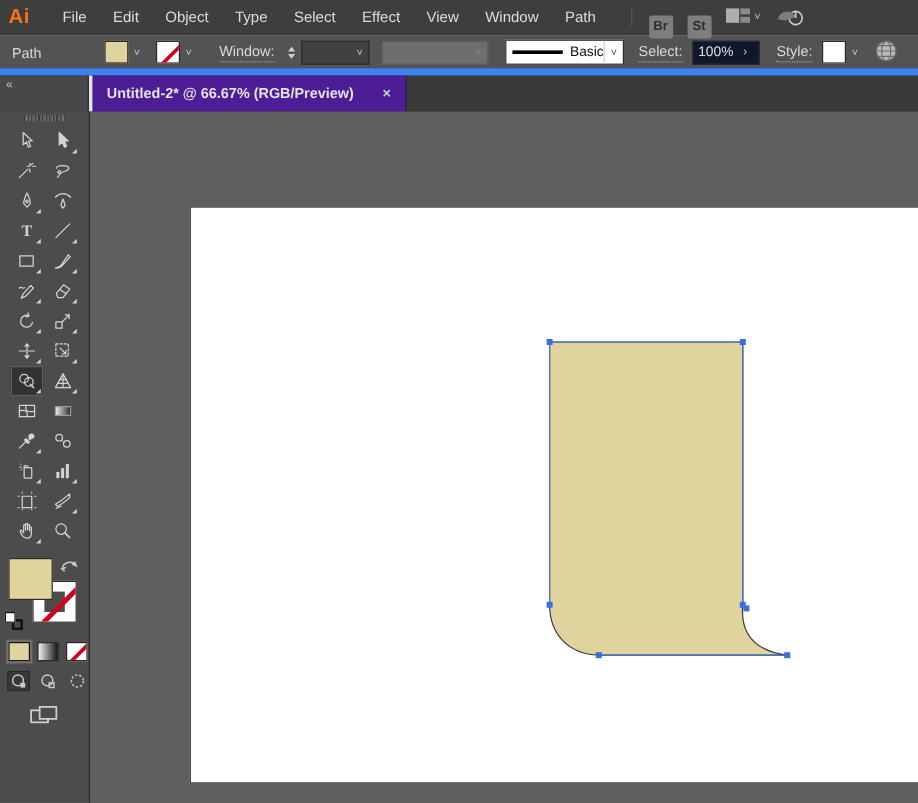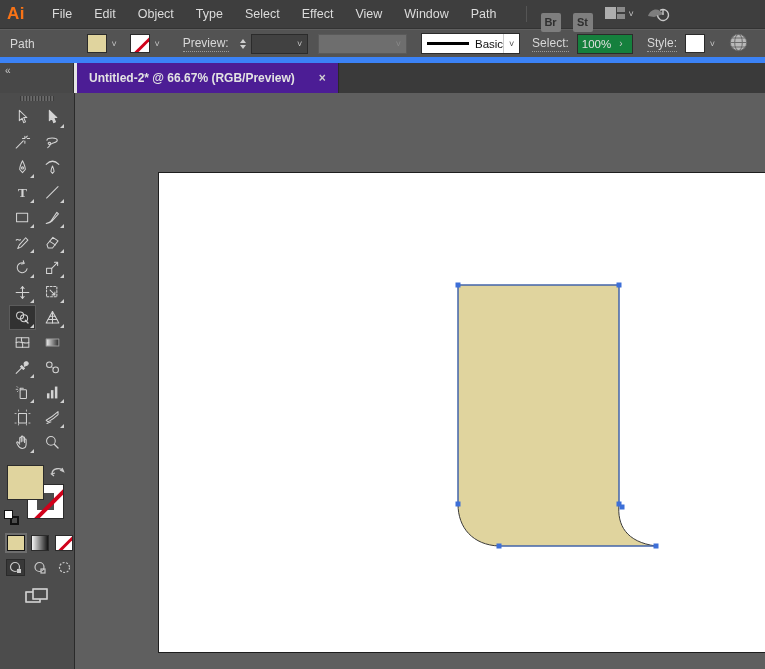--- a/index.html
+++ b/index.html
@@ -50,21 +50,21 @@
   .combo-disabled { width:96px; background:#6E6E6E; border:1px solid #5A5A5A;
                     height:20px; margin-right:14px; display:flex; align-items:center;
                     justify-content:flex-end; }
   .combo-disabled .chev { color:#8B8B8B; }
   .brush-combo { background:#FFF; border:1px solid #2B2B2B; height:21px; width:106px;
                  display:flex; align-items:center; color:#111; margin-right:12px; }
   .brush-line { width:42px; height:3px; background:#000; margin:0 6px 0 5px; }
   .brush-name { font-size:11.5px; color:#111; flex:1; }
   .brush-chev { width:16px; height:100%; border-left:1px solid #CCC; display:flex;
                 align-items:center; justify-content:center; color:#444; font-size:9px; }
-  .opacity-box { width:60px; height:20px; background:#15803d; border:1px solid #2B2B2B;
+  .opacity-box { width:60px; height:20px; background:#0f172a; border:1px solid #2B2B2B;
                  display:flex; align-items:center; padding:0 4px; margin-right:2px; }
   .opacity-box .val { flex:1; color:#E0E0E0; font-size:11.5px; }
   .arrow-right { color:#C9C9C9; font-size:10px; width:14px; text-align:center; }
   .globe { margin-left:auto; margin-right:6px; }
 
   
   .tabrow { height:30px; display:flex; background:#3A3A3A; }
   .panel-head { width:74px; background:#484848; border-right:1px solid #2C2C2C;
                 position:relative; }
   .collapse-btn { position:absolute; left:5px; top:2px; font-size:10px; color:#C6C6C6;
@@ -174,21 +174,21 @@
 
   <div class="swatch-group">
     <div class="swatch" id="fill-swatch" style="background: rgb(224, 212, 158);"></div>
     <div class="chev-box">˅</div>
   </div>
   <div class="swatch-group">
     <div class="swatch none"></div>
     <div class="chev-box">˅</div>
   </div>
 
-  <span class="cb-label cb-link" style="margin-left:10px;">Preview:</span>
+  <span class="cb-label cb-link" style="margin-left:10px;">Window:</span>
   <div class="stepper">
     <div class="tri-up"></div>
     <div class="tri-dn"></div>
   </div>
   <div class="combo-dark combo-stroke">
     <div class="chev-box">˅</div>
   </div>
 
   <div class="combo-disabled">
     <div class="chev-box chev">˅</div>

